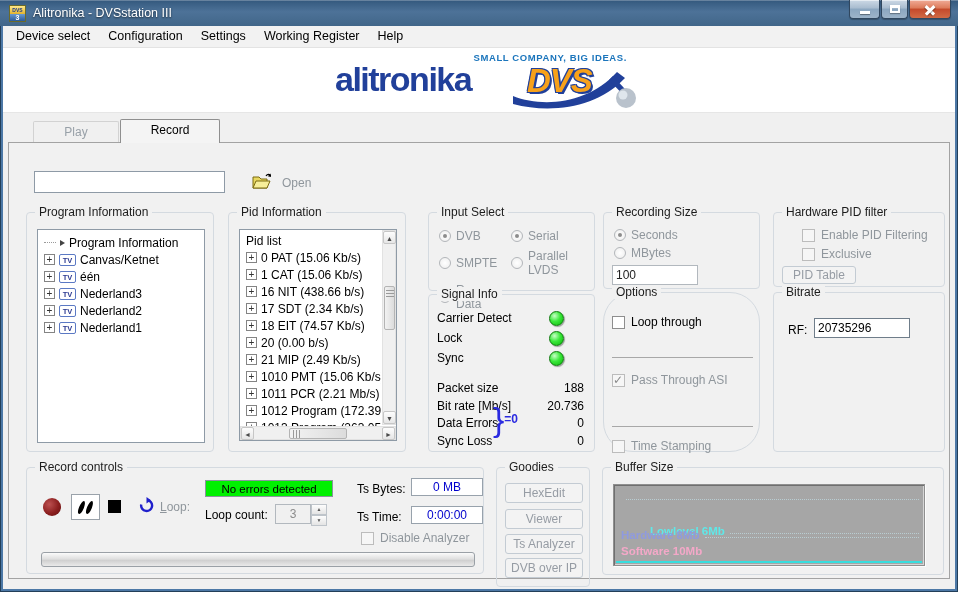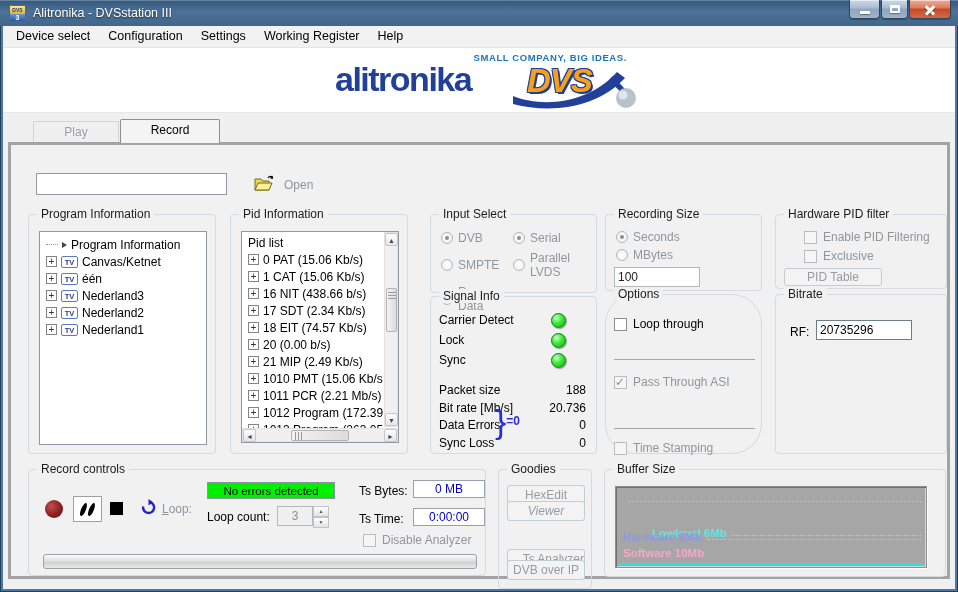--- a/index.html
+++ b/index.html
@@ -39,21 +39,21 @@
   .dvs-wrap { position:absolute; left:178px; top:6px; width:125px; height:54px; }
   .dvs-text { position:absolute; left:14px; top:6px; font-size:33px; font-style:italic; font-weight:bold; color:#f7a11a; letter-spacing:-1px;
               text-shadow:-1px -1px 0 #21409a, 1px -1px 0 #21409a, -1px 1px 0 #21409a, 1px 1px 0 #21409a, 2px 2px 0 #21409a; }
 
   
   .tabstrip { position:absolute; left:5px; top:93px; height:23px; }
   .tab { position:absolute; top:2px; height:21px; text-align:center; line-height:20px; font-size:12px;
          border:1px solid #d2d2d2; border-bottom:none; border-radius:2px 2px 0 0; background:#f0f0f0; color:#98a0a8; }
   .tab.active { top:0; height:24px; border-color:#8f8f8f; background:#f4f4f4; color:#000; z-index:3; }
   .tab-play { left:25px; width:86px; } .tab-record { left:112px; width:100px; }
-  .tabpanel { position:absolute; left:5px; top:116px; width:942px; height:437px; border:3px solid #a3a3a3; background:#f1f1f1; }
+  .tabpanel { position:absolute; left:5px; top:116px; width:942px; height:437px; border:1px solid #a3a3a3; background:#f1f1f1; }
 
   
   .group { position:absolute; border:1px solid #d4dae0; border-radius:4px; }
   .group > .gtitle { position:absolute; top:-8px; left:8px; background:#f1f1f1; padding:0 4px; font-size:12px; color:#1c1c1c; }
   .sunken { border:1px solid #8e9aa6; background:#fff; }
   .dis { color:#8f969c; }
   .radio-item { display:flex; align-items:center; gap:5px; font-size:12px; }
   .radio { width:12px; height:12px; border-radius:50%; border:1px solid #b3b6ba; background:radial-gradient(#fff,#ececec); position:relative; flex:0 0 auto; }
   .radio.sel::after { content:""; position:absolute; left:3px; top:3px; width:4px; height:4px; border-radius:50%; background:#8c8c8c; }
   .cb { width:13px; height:13px; border:1px solid #8e8e8e; background:#fff; display:inline-block; position:relative; flex:0 0 auto; }
@@ -379,21 +379,21 @@
         <div id="hw-cbs">
             <div class="cb-item" style="left: 28px; top: 15px;">
               <span class="cb disabled"></span>
               <span class="dis">Enable PID Filtering</span>
             </div>
             <div class="cb-item" style="left: 28px; top: 34px;">
               <span class="cb disabled"></span>
               <span class="dis">Exclusive</span>
             </div>
           </div>
-        <div class="btn" style="position:absolute;left:8px;top:53px;width:98px;height:18px;line-height:16px;">PID Table</div>
+        <div class="btn" style="position:absolute;left:8px;top:53px;width:74px;height:18px;line-height:16px;">PID Table</div>
       </div>
 
       <div class="group" style="left:764px;top:149px;width:172px;height:160px;">
         <span class="gtitle">Bitrate</span>
         <span style="position:absolute;left:14px;top:30px;">RF:</span>
         <input style="position: absolute; left: 40px; top: 25px; width: 96px; height: 20px; border: 1px solid rgb(111, 125, 138); background: rgb(255, 255, 255); font-size: 12px; padding: 0px 3px; color: rgb(0, 0, 0);" value="20735296">
       </div>
 
       <div class="group" style="left:17px;top:324px;width:458px;height:107px;">
         <span class="gtitle">Record controls</span>
@@ -427,22 +427,22 @@
           <span class="cb disabled"></span>
           <span class="dis">Disable Analyzer</span>
         </div>
         <div class="progress" style="left:14px;top:84px;width:434px;height:15px;"></div>
       </div>
 
       <div class="group" style="left:487px;top:324px;width:94px;height:120px;">
         <span class="gtitle">Goodies</span>
         <div id="goodies-btns">
             <div class="btn goodie-btn" style="top: 15px;">HexEdit</div>
-            <div class="btn goodie-btn" style="top: 31px; font-style: italic;">Viewer</div>
-            <div class="btn goodie-btn" style="top: 79px; text-align: right;">Ts Analyzer</div>
+            <div class="btn goodie-btn" style="top: 41px;">Viewer</div>
+            <div class="btn goodie-btn" style="top: 66px;">Ts Analyzer</div>
             <div class="btn goodie-btn" style="top: 90px;">DVB over IP</div>
           </div>
       </div>
 
       <div class="group" style="left:593px;top:324px;width:342px;height:108px;">
         <span class="gtitle">Buffer Size</span>
         <div class="bufpanel" style="left:10px;top:16px;width:312px;height:82px;" id="bufpanel">
           <div class="buf-line" style="bottom:2px;"></div>
         <div class="buf-row" style="top: 14px;">
               <span class="buf-leader"></span>

